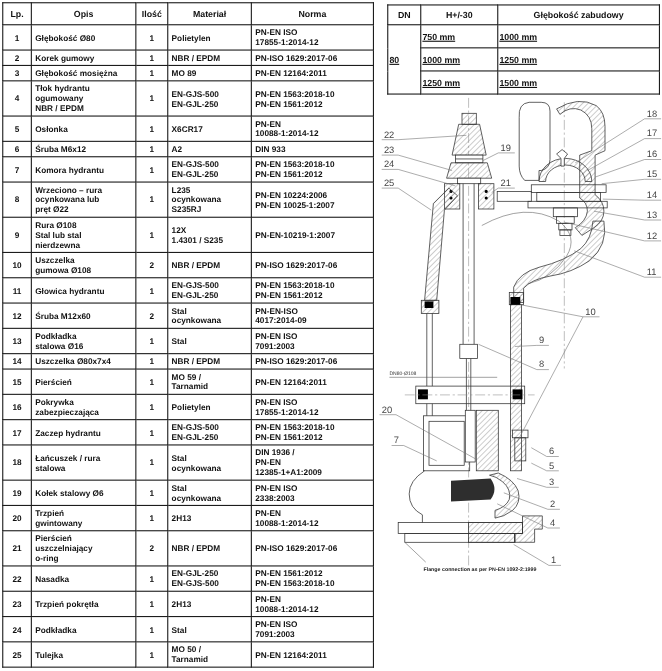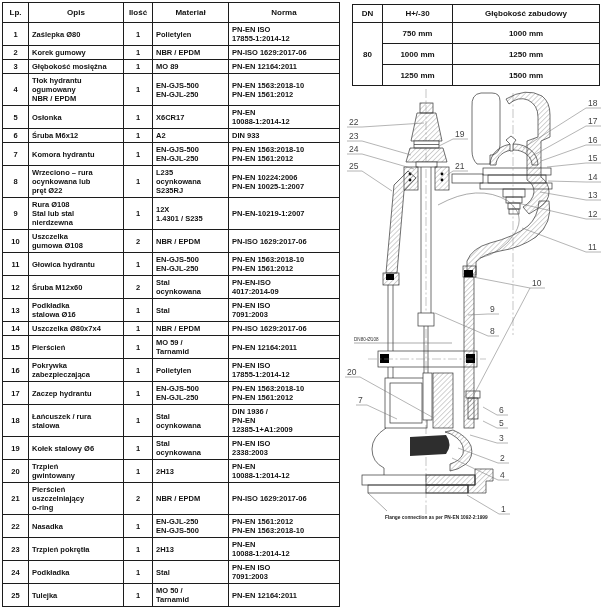--- a/index.html
+++ b/index.html
@@ -8,21 +8,21 @@
 
   table{border-collapse:collapse;position:absolute;table-layout:fixed;background:#fff;}
   .parts{left:2px;top:2px;width:337px;}
   .parts th{font-size:8px;padding:5px 2px;text-align:center;border:1px solid #1c1c1c;color:#111;}
   .parts td{font-size:7.5px;line-height:9px;padding:2px 3px;border:1px solid #1c1c1c;
             font-weight:bold;color:#111;white-space:pre-line;vertical-align:middle;text-align:left;}
   .parts td.c{text-align:center;}
 
   .dn{left:352px;top:4px;width:247px;}
   .dn th{font-size:8px;padding:4px 2px;border:1px solid #1c1c1c;color:#111;text-align:center;}
-  .dn td{font-size:8px;font-weight:bold;height:18px;text-align:center;border:1px solid #1c1c1c;color:#111;}
+  .dn td{font-size:8px;font-weight:bold;height:18px;border:1px solid #1c1c1c;color:#111;text-decoration:underline;}
 
   .drawing{position:absolute;left:340px;top:85px;width:262px;height:440px;}
   svg text{font-family:"Liberation Sans",sans-serif;}
   .geo *{stroke:#333;stroke-width:0.7;fill:none;}
   .hf{fill:url(#h);}
   .blk{fill:#000;stroke:none;}
   .wht{fill:#fff;}
   .dark{fill:#2e2e2e;stroke:none;}
   .cl{stroke:#888;stroke-width:0.5;stroke-dasharray:9 2.5 2 2.5;}
   .thin{stroke:#555;stroke-width:0.5;}
@@ -49,21 +49,21 @@
         <th>Lp.</th>
         <th>Opis</th>
         <th>Ilość</th>
         <th>Materiał</th>
         <th>Norma</th>
       </tr>
     </thead>
     <tbody id="parts-body">
         <tr>
           <td class="c">1</td>
-          <td>Zaślepka Ø80</td>
+          <td>Głębokość Ø80</td>
           <td class="c">1</td>
           <td>Polietylen</td>
           <td>PN-EN ISO
 17855-1:2014-12</td>
         </tr>
         <tr>
           <td class="c">2</td>
           <td>Korek gumowy</td>
           <td class="c">1</td>
           <td>NBR / EPDM</td>

